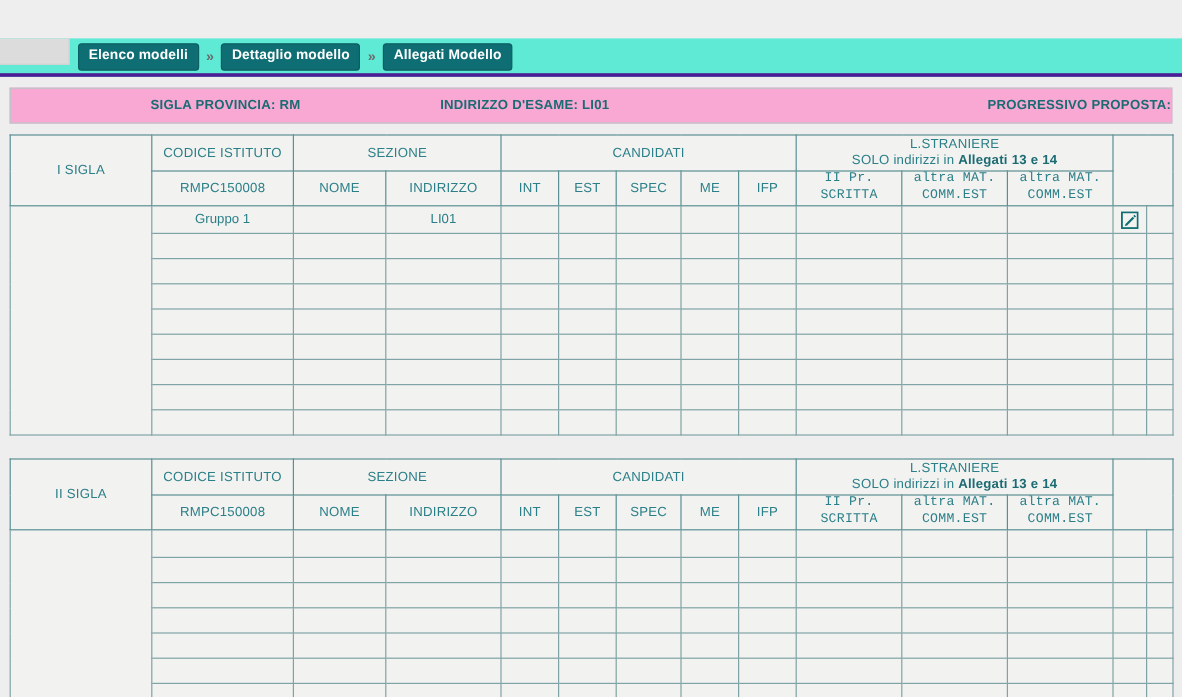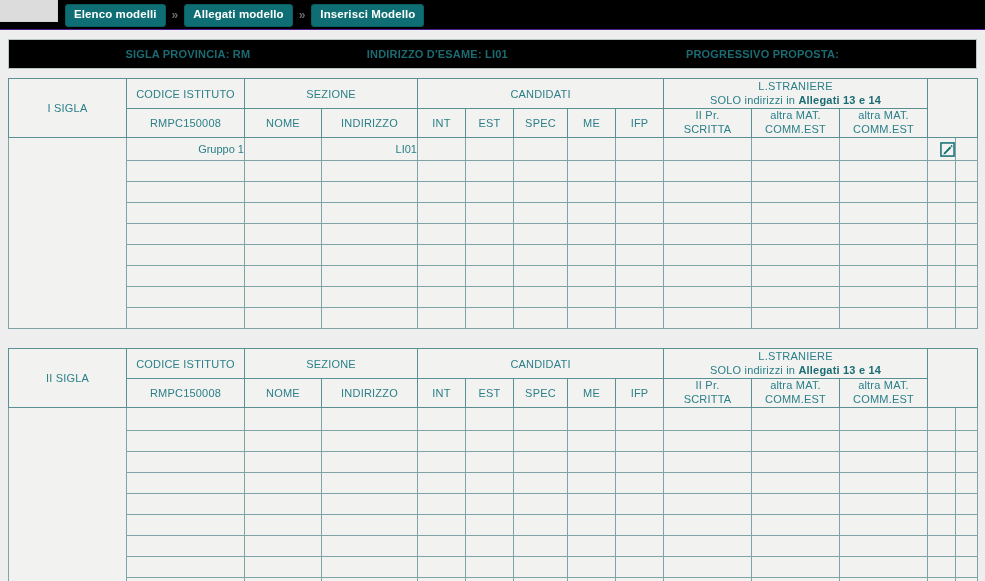--- a/index.html
+++ b/index.html
@@ -14,22 +14,23 @@
     font-family: "Liberation Sans", sans-serif;
     font-size: 11px;
     color: #1b6b73;
     overflow: hidden;
   }
 
   
   .topstrip {
     position: relative;
     height: 29px;
-    background: #000000;
-    border-bottom: 1px solid #4c1d95;
+    background: #5eead4;
+    border-bottom: 3px solid #4c1d95;
+    margin-top: 32px;
   }
   .corner-tab {
     position: absolute;
     left: 0;
     top: 0;
     width: 57px;
     height: 21px;
     background: #dcdcdc;
     border-right: 1px solid #d2d2d2;
     border-bottom: 1px solid #d2d2d2;
@@ -58,35 +59,35 @@
     color: #6b6b6b;
     font-size: 12px;
     font-weight: bold;
     padding: 0 1px;
   }
 
   
   .infobar {
     margin: 9px 8px 0 8px;
     height: 28px;
-    background: #000000;
+    background: #f9a8d4;
     border: 1px solid #b9c6c6;
     display: flex;
     align-items: center;
   }
   .infobar .cell {
     font-weight: bold;
     font-size: 11px;
     color: #1b6b73;
     letter-spacing: 0.2px;
     white-space: nowrap;
   }
   .infobar .c1 { width: 37%; text-align: center; }
   .infobar .c2 { width: 33%; text-align: left; }
-  .infobar .c3 { width: 30%; text-align: left; }
+  .infobar .c3 { width: 30%; text-align: right; }
 
   
   .tablewrap {
     margin: 9px 8px 0 8px;
   }
   table.grid {
     border-collapse: collapse;
     table-layout: fixed;
     width: 969px;
     background: #f2f2f0;
@@ -109,24 +110,24 @@
     font-size: 11px;
     letter-spacing: 0.2px;
   }
   .hrow1 th { height: 29px; }
   .hrow2 th { height: 28px; }
   th.nohead { border-top: 1px solid #9fb2b3; border-right: 1px solid #9fb2b3; background: #f2f2f0; }
   .lstraniere {
     line-height: 1.25;
   }
   .lstraniere b { font-weight: bold; color: #1b6b73; }
-  .twoline { line-height: 1.25; }
+  .twoline { line-height: 1.25; font-family: Liberation Mono, monospace; }
 
   tbody td { height: 20px; }
-  tbody tr.firstrow td { height: 22px; text-align: right; }
+  tbody tr.firstrow td { height: 22px; }
   td.classcell {
     border-right: 1px solid #7fa3a6;
     background: #f2f2f0;
   }
   .iconcell { text-align: center; }
   .editicon {
     display: inline-block;
     width: 15px;
     height: 15px;
     vertical-align: middle;
@@ -134,23 +135,23 @@
   }
 </style>
 </head>
 <body>
 
 <div class="topstrip">
   <div class="corner-tab"></div>
   <div class="breadcrumb">
     <span class="crumb">Elenco modelli</span>
     <span class="crumb-sep">»</span>
-    <span class="crumb">Allegati modello</span>
+    <span class="crumb">Dettaglio modello</span>
     <span class="crumb-sep">»</span>
-    <span class="crumb">Inserisci Modello</span>
+    <span class="crumb">Allegati Modello</span>
   </div>
 </div>
 
 <div class="infobar">
   <div class="cell c1">SIGLA PROVINCIA: RM</div>
   <div class="cell c2">INDIRIZZO D'ESAME: LI01</div>
   <div class="cell c3">PROGRESSIVO PROPOSTA:</div>
 </div>
 
 <div class="tablewrap">

